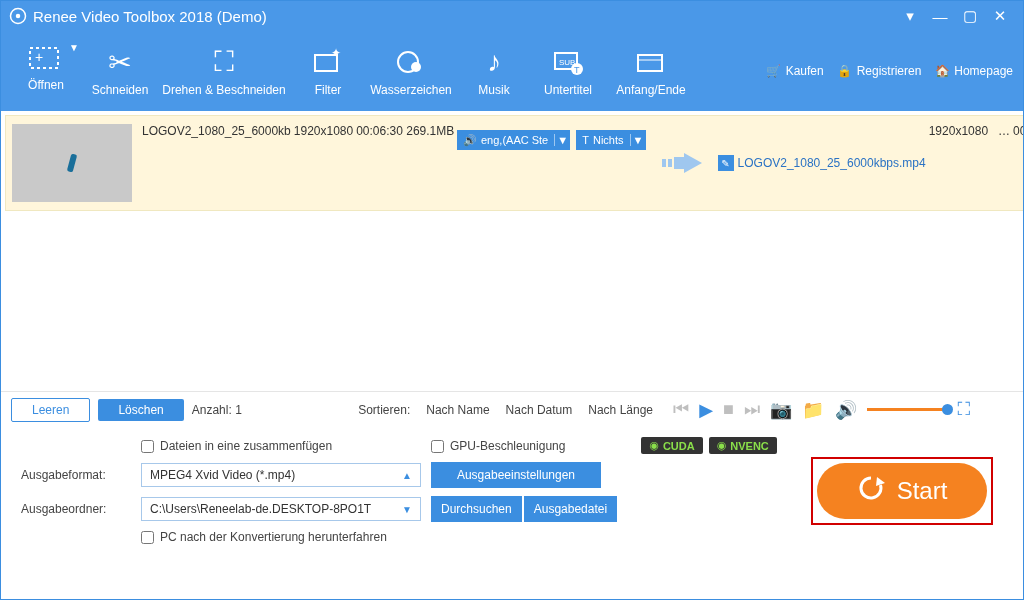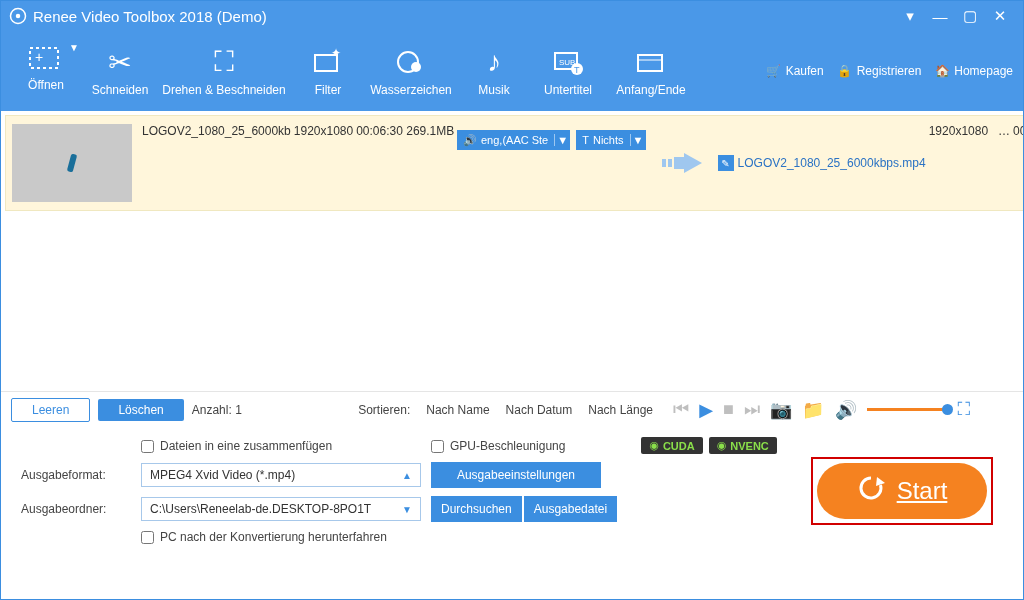--- a/index.html
+++ b/index.html
@@ -50,21 +50,21 @@
 .settings { flex: 1; display: grid; grid-template-columns: 110px 280px auto auto; gap: 8px 10px; font-size: 12px; color: #444; align-items: center; }
 .chk { display: inline-flex; align-items: flex-end; gap: 6px; }
 .chk input { accent-color: #3b8ee0; }
 .combo { border: 1px solid #a7c8ea; height: 24px; display: flex; align-items: center; padding: 0 8px; color: #333; position: relative; background: #fff; }
 .combo .arrow-dn { margin-left: auto; color: #3b8ee0; font-size: 10px; }
 .btn-blue { background: #3b8ee0; color: #fff; border: none; height: 26px; padding: 0 10px; font-size: 12px; cursor: pointer; }
 .gpu-badges { display: inline-flex; gap: 6px; }
 .gpu-badges span { background: #333; color: #8adf4a; font-size: 11px; padding: 2px 8px; border-radius: 2px; display: inline-flex; align-items: center; gap: 4px; }
 .start-wrap { display: flex; align-items: center; justify-content: center; padding-right: 10px; }
 .start-frame { border: 2px solid #d10000; padding: 4px; }
-.start-btn { background: #f58220; color: #fff; border: none; width: 170px; height: 56px; border-radius: 28px; font-size: 24px; display: flex; align-items: center; justify-content: center; gap: 12px; cursor: pointer; text-decoration: underline; }
+.start-btn { background: #f58220; color: #fff; border: none; width: 170px; height: 56px; border-radius: 28px; font-size: 24px; display: flex; align-items: center; justify-content: center; gap: 12px; cursor: pointer; }
 .below-row { display:flex; height:36px; }
 .below-row .list-footer { flex:1; }
 .below-row .player-bar { width:360px; }
 </style>
 </head>
 <body>
 
 <div class="titlebar">
   <span class="logo-ico">
     <svg viewBox="0 0 24 24" width="18" height="18">

